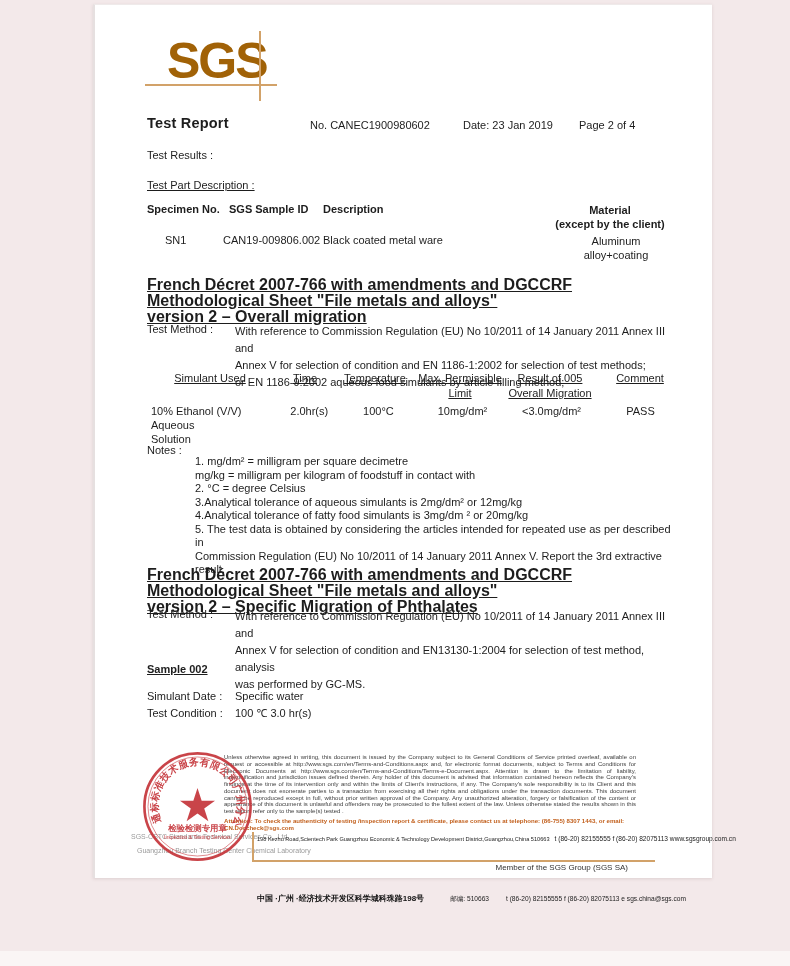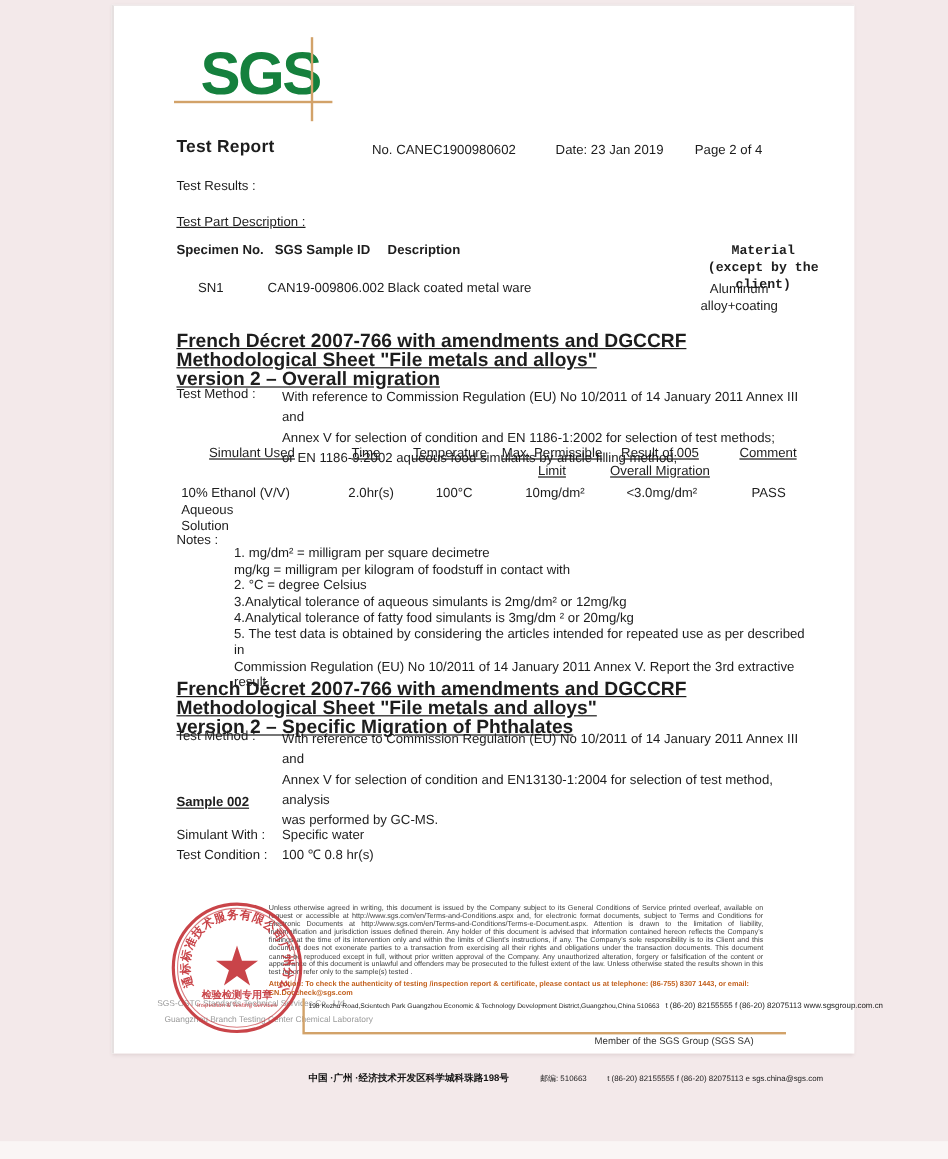--- a/index.html
+++ b/index.html
@@ -15,36 +15,36 @@
     position:absolute;left:93px;top:4px;width:617px;height:873px;
     background:#ffffff;
     border-left:2px solid #e6e0e0;border-top:1px solid #efeaea;
     box-shadow:0 1px 3px rgba(120,90,90,.18);
   }
   .abs{position:absolute;}
   .t11{font-size:11px;line-height:13px;}
   .bold{font-weight:bold;}
   .ul{text-decoration:underline;}
   
-  .logo-letters{left:72px;top:28px;font-size:50px;font-weight:bold;color:#15803d;letter-spacing:-2px;line-height:56px;}
+  .logo-letters{left:72px;top:28px;font-size:50px;font-weight:bold;color:#a16207;letter-spacing:-2px;line-height:56px;}
   .logo-hline{left:50px;top:79px;width:132px;height:2px;background:#d2a269;}
   .logo-vline{left:164px;top:26px;width:2px;height:70px;background:#d2a269;}
   
   .rpt-title{left:52px;top:110px;font-size:14.5px;font-weight:bold;letter-spacing:.2px;}
   .rpt-no{left:215px;top:114px;}
   .rpt-date{left:368px;top:114px;}
   .rpt-page{left:484px;top:114px;}
   
   .test-results{left:52px;top:144px;}
   .test-part{left:52px;top:174px;}
   
   .sp-h-specimen{left:52px;top:198px;text-align:right;}
   .sp-h-sample{left:134px;top:198px;}
   .sp-h-desc{left:228px;top:198px;}
-  .sp-h-material{left:475px;top:198px;width:132px;text-align:center;line-height:14px;font-family:Liberation Mono, monospace;}
+  .sp-h-material{left:449px;top:198px;width:132px;text-align:center;line-height:14px;}
   .sp-r-specimen{left:70px;top:229px;text-align:right;}
   .sp-r-sample{left:128px;top:229px;}
   .sp-r-desc{left:228px;top:229px;}
   .sp-r-material{left:455px;top:229px;width:132px;text-align:center;line-height:14px;}
   
   .sec-heading{left:52px;width:530px;font-size:16px;font-weight:bold;line-height:16px;}
   .sec1-heading{top:272px;}
   .sec2-heading{top:562px;}
   .sec-heading .hl{text-decoration:underline;}
   
@@ -179,24 +179,24 @@
   </div>
 
   <div class="abs tm-label2 t11">Test Method :</div>
   <div class="abs tm-lines2">
     <div>With reference to Commission Regulation (EU) No 10/2011 of 14 January 2011 Annex III and</div>
     <div>Annex V for selection of condition and EN13130-1:2004 for selection of test method, analysis</div>
     <div>was performed by GC-MS.</div>
   </div>
 
   <div class="abs sample-heading t11 bold ul">Sample 002</div>
-  <div class="abs kv-label1 t11">Simulant With :</div>
+  <div class="abs kv-label1 t11">Simulant Date :</div>
   <div class="abs kv-value1 t11">Specific water</div>
   <div class="abs kv-label2 t11">Test Condition :</div>
-  <div class="abs kv-value2 t11">100 ℃  0.8 hr(s)</div>
+  <div class="abs kv-value2 t11">100 ℃  3.0 hr(s)</div>
 
   <div class="abs legal">
     <span>Unless otherwise agreed in writing, this document is issued by the Company subject to its General Conditions of Service printed overleaf, available on request or accessible at http://www.sgs.com/en/Terms-and-Conditions.aspx and, for electronic format documents, subject to Terms and Conditions for Electronic Documents at http://www.sgs.com/en/Terms-and-Conditions/Terms-e-Document.aspx. Attention is drawn to the limitation of liability, indemnification and jurisdiction issues defined therein. Any holder of this document is advised that information contained hereon reflects the Company's findings at the time of its intervention only and within the limits of Client's instructions, if any. The Company's sole responsibility is to its Client and this document does not exonerate parties to a transaction from exercising all their rights and obligations under the transaction documents. This document cannot be reproduced except in full, without prior written approval of the Company. Any unauthorized alteration, forgery or falsification of the content or appearance of this document is unlawful and offenders may be prosecuted to the fullest extent of the law. Unless otherwise stated the results shown in this test report refer only to the sample(s) tested .</span>
     <div class="attention">Attention: To check the authenticity of testing /inspection report &amp; certificate, please contact us at telephone: (86-755) 8307 1443, or email: CN.Doccheck@sgs.com</div>
   </div>
 
   <div class="abs company1">SGS-CSTC Standards Technical Services Co., Ltd.</div>
   <div class="abs company2">Guangzhou Branch Testing Center Chemical Laboratory</div>
 
   <svg class="abs stamp-svg" viewBox="0 0 130 130">

